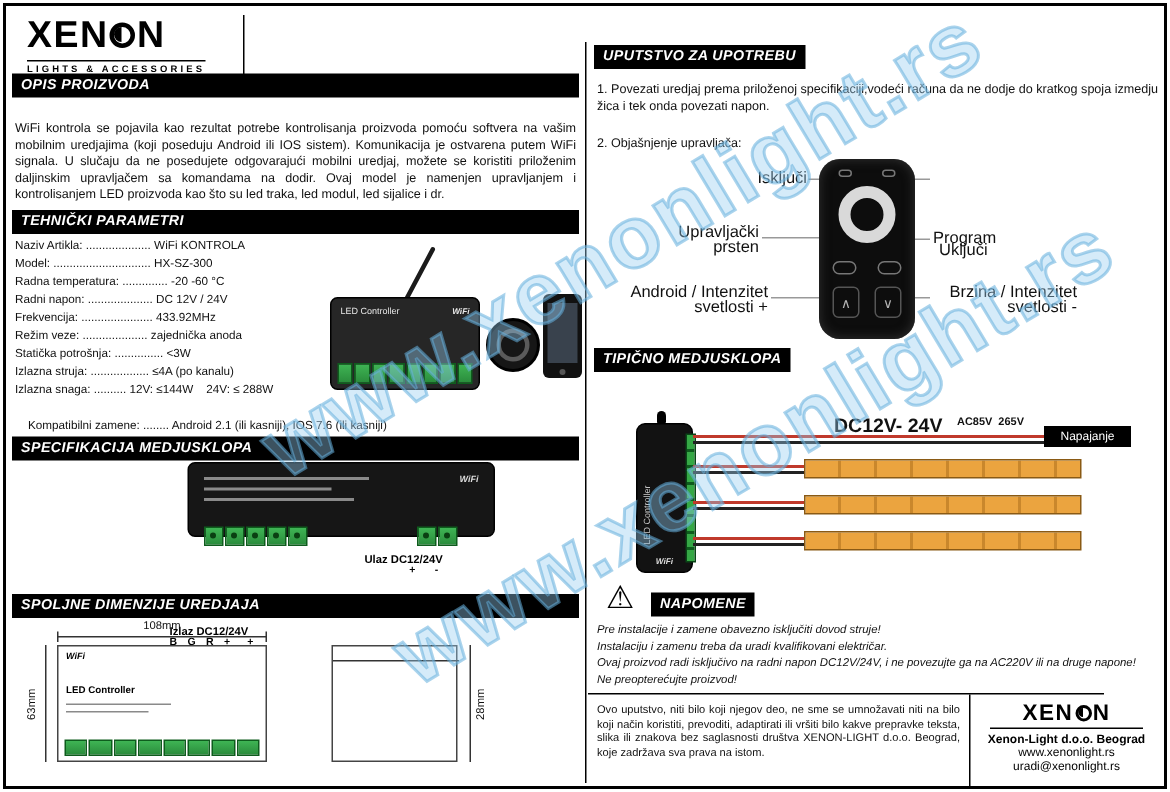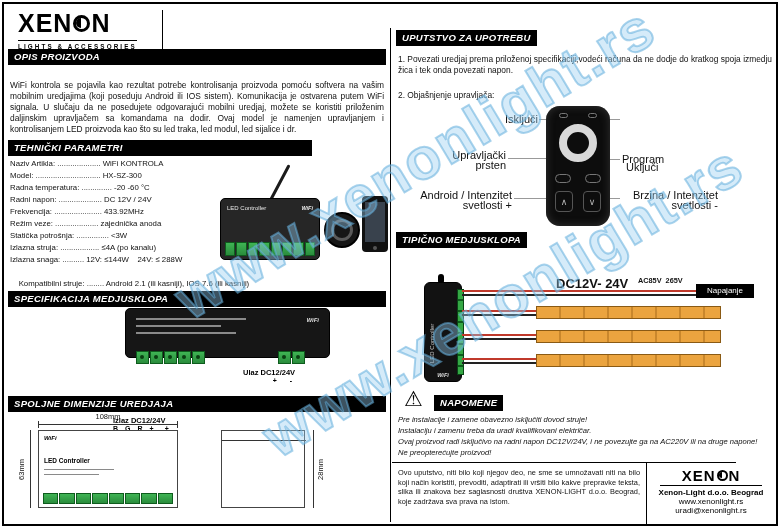--- a/index.html
+++ b/index.html
@@ -63,34 +63,34 @@
         <span class="logo-o"></span>
         <span>N</span>
     </div>
     <div class="logo-sub">LIGHTS &amp; ACCESSORIES</div>
   </div>
   <div class="abs" style="left:162px;top:10px;height:42px;border-left:1px solid #000;"></div>
 
   <div class="bar" style="left:8px;top:49px;width:378px;">OPIS PROIZVODA</div>
   <div class="abs body-text" style="left:10px;top:80px;width:374px;">WiFi kontrola se pojavila kao rezultat potrebe kontrolisanja proizvoda pomoću softvera na vašim mobilnim uredjajima (koji poseduju Android ili IOS sistem). Komunikacija je ostvarena putem WiFi signala. U slučaju da ne posedujete odgovarajući mobilni uredjaj, možete se koristiti priloženim daljinskim upravljačem sa komandama na dodir. Ovaj model je namenjen upravljanjem i kontrolisanjem LED proizvoda kao što su led traka, led modul, led sijalice i dr.</div>
 
-  <div class="bar" style="left:8px;top:140px;width:304px;">TEHNIČKI PARAMETRI</div>
+  <div class="bar" style="left:8px;top:140px;width:378px;">TEHNIČKI PARAMETRI</div>
   <div class="abs" style="left:10px;top:158px;width:212px;">
     <div class="param-row"><span>Naziv Artikla:</span><span> .................... </span><span>WiFi KONTROLA</span></div>
     <div class="param-row"><span>Model:</span><span> .............................. </span><span>HX-SZ-300</span></div>
     <div class="param-row"><span>Radna temperatura:</span><span> .............. </span><span>-20 -60 °C</span></div>
     <div class="param-row"><span>Radni napon:</span><span> .................... </span><span>DC 12V / 24V</span></div>
     <div class="param-row"><span>Frekvencija:</span><span> ...................... </span><span>433.92MHz</span></div>
     <div class="param-row"><span>Režim veze:</span><span> .................... </span><span>zajednička anoda</span></div>
     <div class="param-row"><span>Statička potrošnja:</span><span> ............... </span><span>&lt;3W</span></div>
     <div class="param-row"><span>Izlazna struja:</span><span> .................. </span><span>≤4A (po kanalu)</span></div>
     <div class="param-row"><span>Izlazna snaga:</span><span> .......... </span><span>12V: ≤144W    24V: ≤ 288W</span></div>
   </div>
   <div class="abs param-row" style="left:10px;top:266px;width:376px;">
-    <span>Kompatibilni struje:</span><span> ........ </span><span>Android 2.1 (ili kasniji), IOS 7.6 (ili kasniji)</span>
+    <span>Kompatibilni zamene:</span><span> ........ </span><span>Android 2.1 (ili kasniji), IOS 7.6 (ili kasniji)</span>
   </div>
 
   <div class="abs" style="left:212px;top:160px;width:176px;height:124px;">
     <div class="abs" style="left:56px;top:0;width:3px;height:42px;background:#1b1b1b;border-radius:2px;transform:rotate(28deg);transform-origin:bottom center;"></div>
     <div class="abs" style="left:8px;top:38px;width:100px;height:62px;background:#262626;border:1px solid #000;border-radius:5px;">
       <div class="abs" style="left:6px;top:6px;font-size:6px;color:#e8e8e8;">LED Controller</div>
       <div class="abs wifi-txt" style="right:6px;top:6px;font-size:5.5px;color:#e8e8e8;">WiFi</div>
       <div class="abs tstrip" style="left:4px;right:4px;bottom:3px;height:14px;">
         <div class="tcell"></div>
           <div class="tcell"></div>

